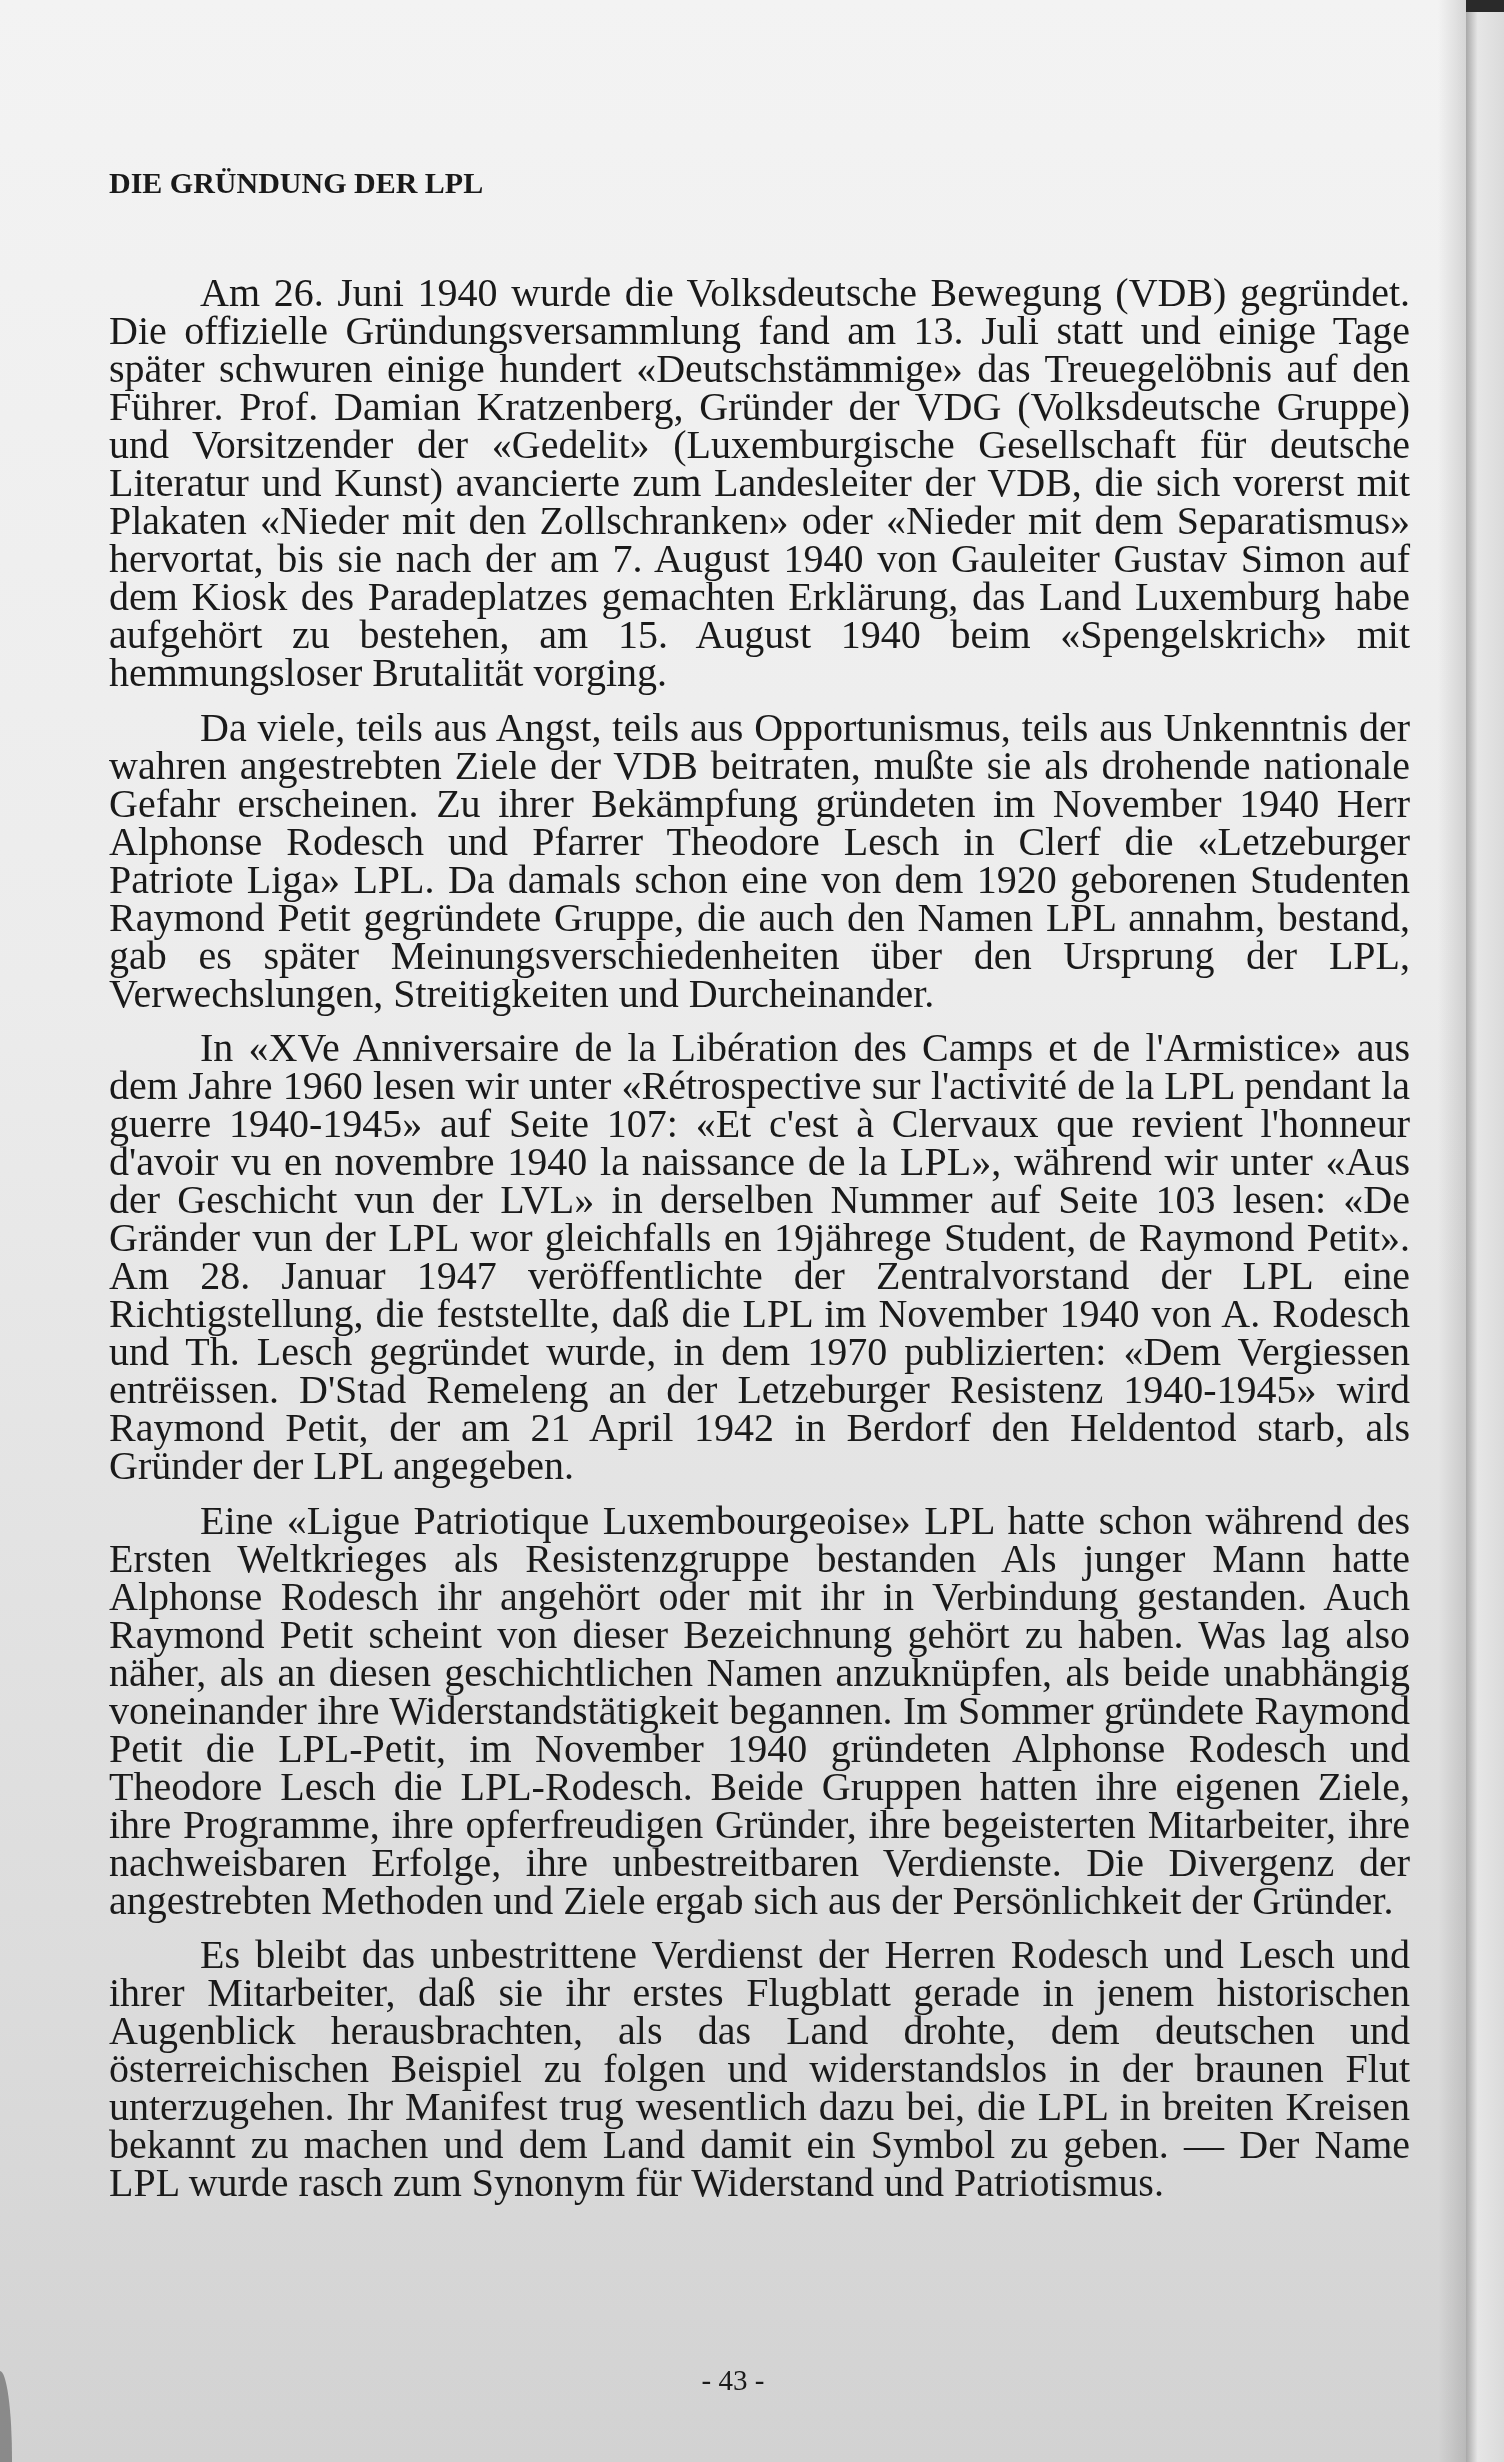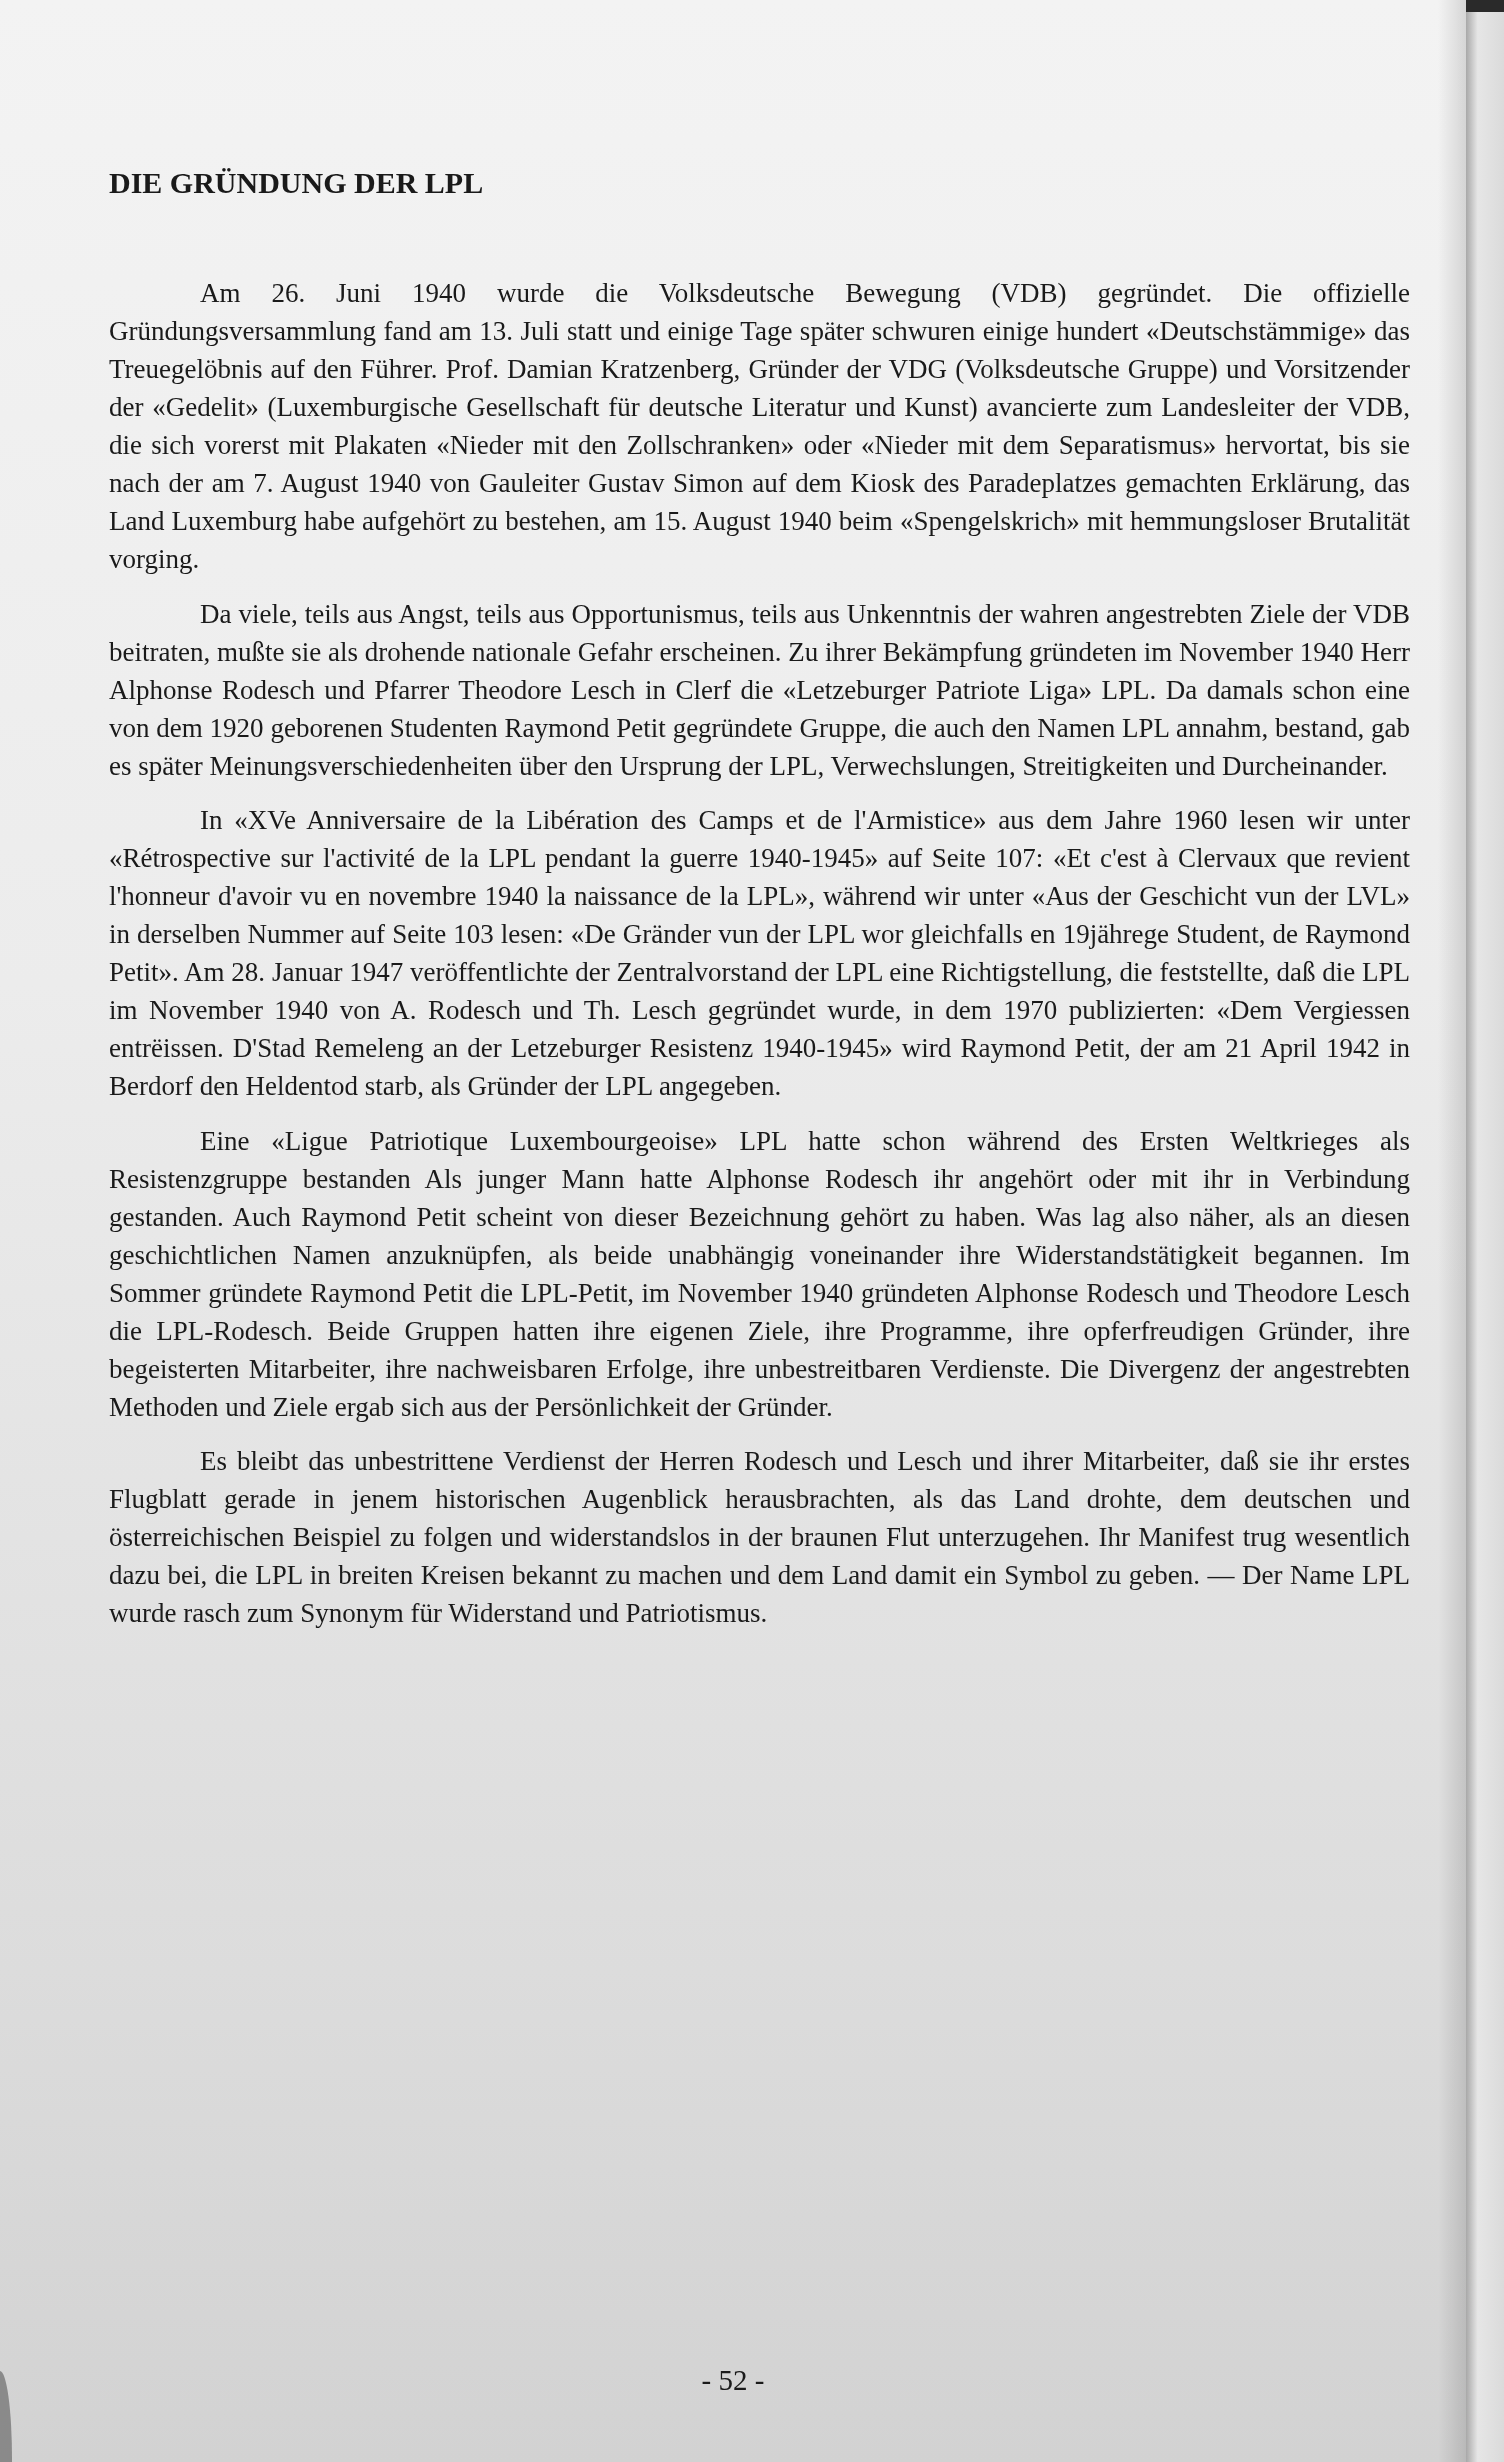--- a/index.html
+++ b/index.html
@@ -61,21 +61,21 @@
     font-size: 30px;
     font-weight: bold;
     letter-spacing: 0;
     white-space: nowrap;
   }
   .body-text {
     position: absolute;
     top: 274px;
     left: 0;
     width: 1301px;
-    font-size: 27px;
+    font-size: 40px;
     line-height: 38px;
     text-align: justify;
   }
   .para {
     margin: 0 0 16.6px 0;
     text-indent: 91px;
   }
   .page-number {
     position: absolute;
     top: 2364px;
@@ -94,18 +94,18 @@
   <div class="content">
     <div class="title">DIE GRÜNDUNG DER LPL</div>
     <div class="body-text">
       <p class="para">Am 26. Juni 1940 wurde die Volksdeutsche Bewegung (VDB) gegründet. Die offizielle Gründungsversammlung fand am 13. Juli statt und einige Tage später schwuren einige hundert «Deutschstämmige» das Treuegelöbnis auf den Führer. Prof. Damian Kratzenberg, Gründer der VDG (Volksdeutsche Gruppe) und Vorsitzender der «Gedelit» (Luxemburgische Gesellschaft für deutsche Literatur und Kunst) avancierte zum Landesleiter der VDB, die sich vorerst mit Plakaten «Nieder mit den Zollschranken» oder «Nieder mit dem Separatismus» hervortat, bis sie nach der am 7. August 1940 von Gauleiter Gustav Simon auf dem Kiosk des Paradeplatzes gemachten Erklärung, das Land Luxemburg habe aufgehört zu bestehen, am 15. August 1940 beim «Spengelskrich» mit hemmungsloser Brutalität vorging.</p>
       <p class="para">Da viele, teils aus Angst, teils aus Opportunismus, teils aus Unkenntnis der wahren angestrebten Ziele der VDB beitraten, mußte sie als drohende nationale Gefahr erscheinen. Zu ihrer Bekämpfung gründeten im November 1940 Herr Alphonse Rodesch und Pfarrer Theodore Lesch in Clerf die «Letzeburger Patriote Liga» LPL. Da damals schon eine von dem 1920 geborenen Studenten Raymond Petit gegründete Gruppe, die auch den Namen LPL annahm, bestand, gab es später Meinungsverschiedenheiten über den Ursprung der LPL, Verwechslungen, Streitigkeiten und Durcheinander.</p>
       <p class="para">In «XVe Anniversaire de la Libération des Camps et de l'Armistice» aus dem Jahre 1960 lesen wir unter «Rétrospective sur l'activité de la LPL pendant la guerre 1940-1945» auf Seite 107: «Et c'est à Clervaux que revient l'honneur d'avoir vu en novembre 1940 la naissance de la LPL», während wir unter «Aus der Geschicht vun der LVL» in derselben Nummer auf Seite 103 lesen: «De Gränder vun der LPL wor gleichfalls en 19jährege Student, de Raymond Petit». Am 28. Januar 1947 veröffentlichte der Zentralvorstand der LPL eine Richtigstellung, die feststellte, daß die LPL im November 1940 von A. Rodesch und Th. Lesch gegründet wurde, in dem 1970 publizierten: «Dem Vergiessen entrëissen. D'Stad Remeleng an der Letzeburger Resistenz 1940-1945» wird Raymond Petit, der am 21 April 1942 in Berdorf den Heldentod starb, als Gründer der LPL angegeben.</p>
       <p class="para">Eine «Ligue Patriotique Luxembourgeoise» LPL hatte schon während des Ersten Weltkrieges als Resistenzgruppe bestanden Als junger Mann hatte Alphonse Rodesch ihr angehört oder mit ihr in Verbindung gestanden. Auch Raymond Petit scheint von dieser Bezeichnung gehört zu haben. Was lag also näher, als an diesen geschichtlichen Namen anzuknüpfen, als beide unabhängig voneinander ihre Widerstandstätigkeit begannen. Im Sommer gründete Raymond Petit die LPL-Petit, im November 1940 gründeten Alphonse Rodesch und Theodore Lesch die LPL-Rodesch. Beide Gruppen hatten ihre eigenen Ziele, ihre Programme, ihre opferfreudigen Gründer, ihre begeisterten Mitarbeiter, ihre nachweisbaren Erfolge, ihre unbestreitbaren Verdienste. Die Divergenz der angestrebten Methoden und Ziele ergab sich aus der Persönlichkeit der Gründer.</p>
       <p class="para">Es bleibt das unbestrittene Verdienst der Herren Rodesch und Lesch und ihrer Mitarbeiter, daß sie ihr erstes Flugblatt gerade in jenem historischen Augenblick herausbrachten, als das Land drohte, dem deutschen und österreichischen Beispiel zu folgen und widerstandslos in der braunen Flut unterzugehen. Ihr Manifest trug wesentlich dazu bei, die LPL in breiten Kreisen bekannt zu machen und dem Land damit ein Symbol zu geben. — Der Name LPL wurde rasch zum Synonym für Widerstand und Patriotismus.</p>
     </div>
   </div>
-  <div class="page-number">- 52 -</div>
+  <div class="page-number">- 43 -</div>
 </div>
 <div class="page-shadow"></div>
 <div class="page-edge"></div>
 <div class="corner-curl"></div>
 
 
 </body></html>

